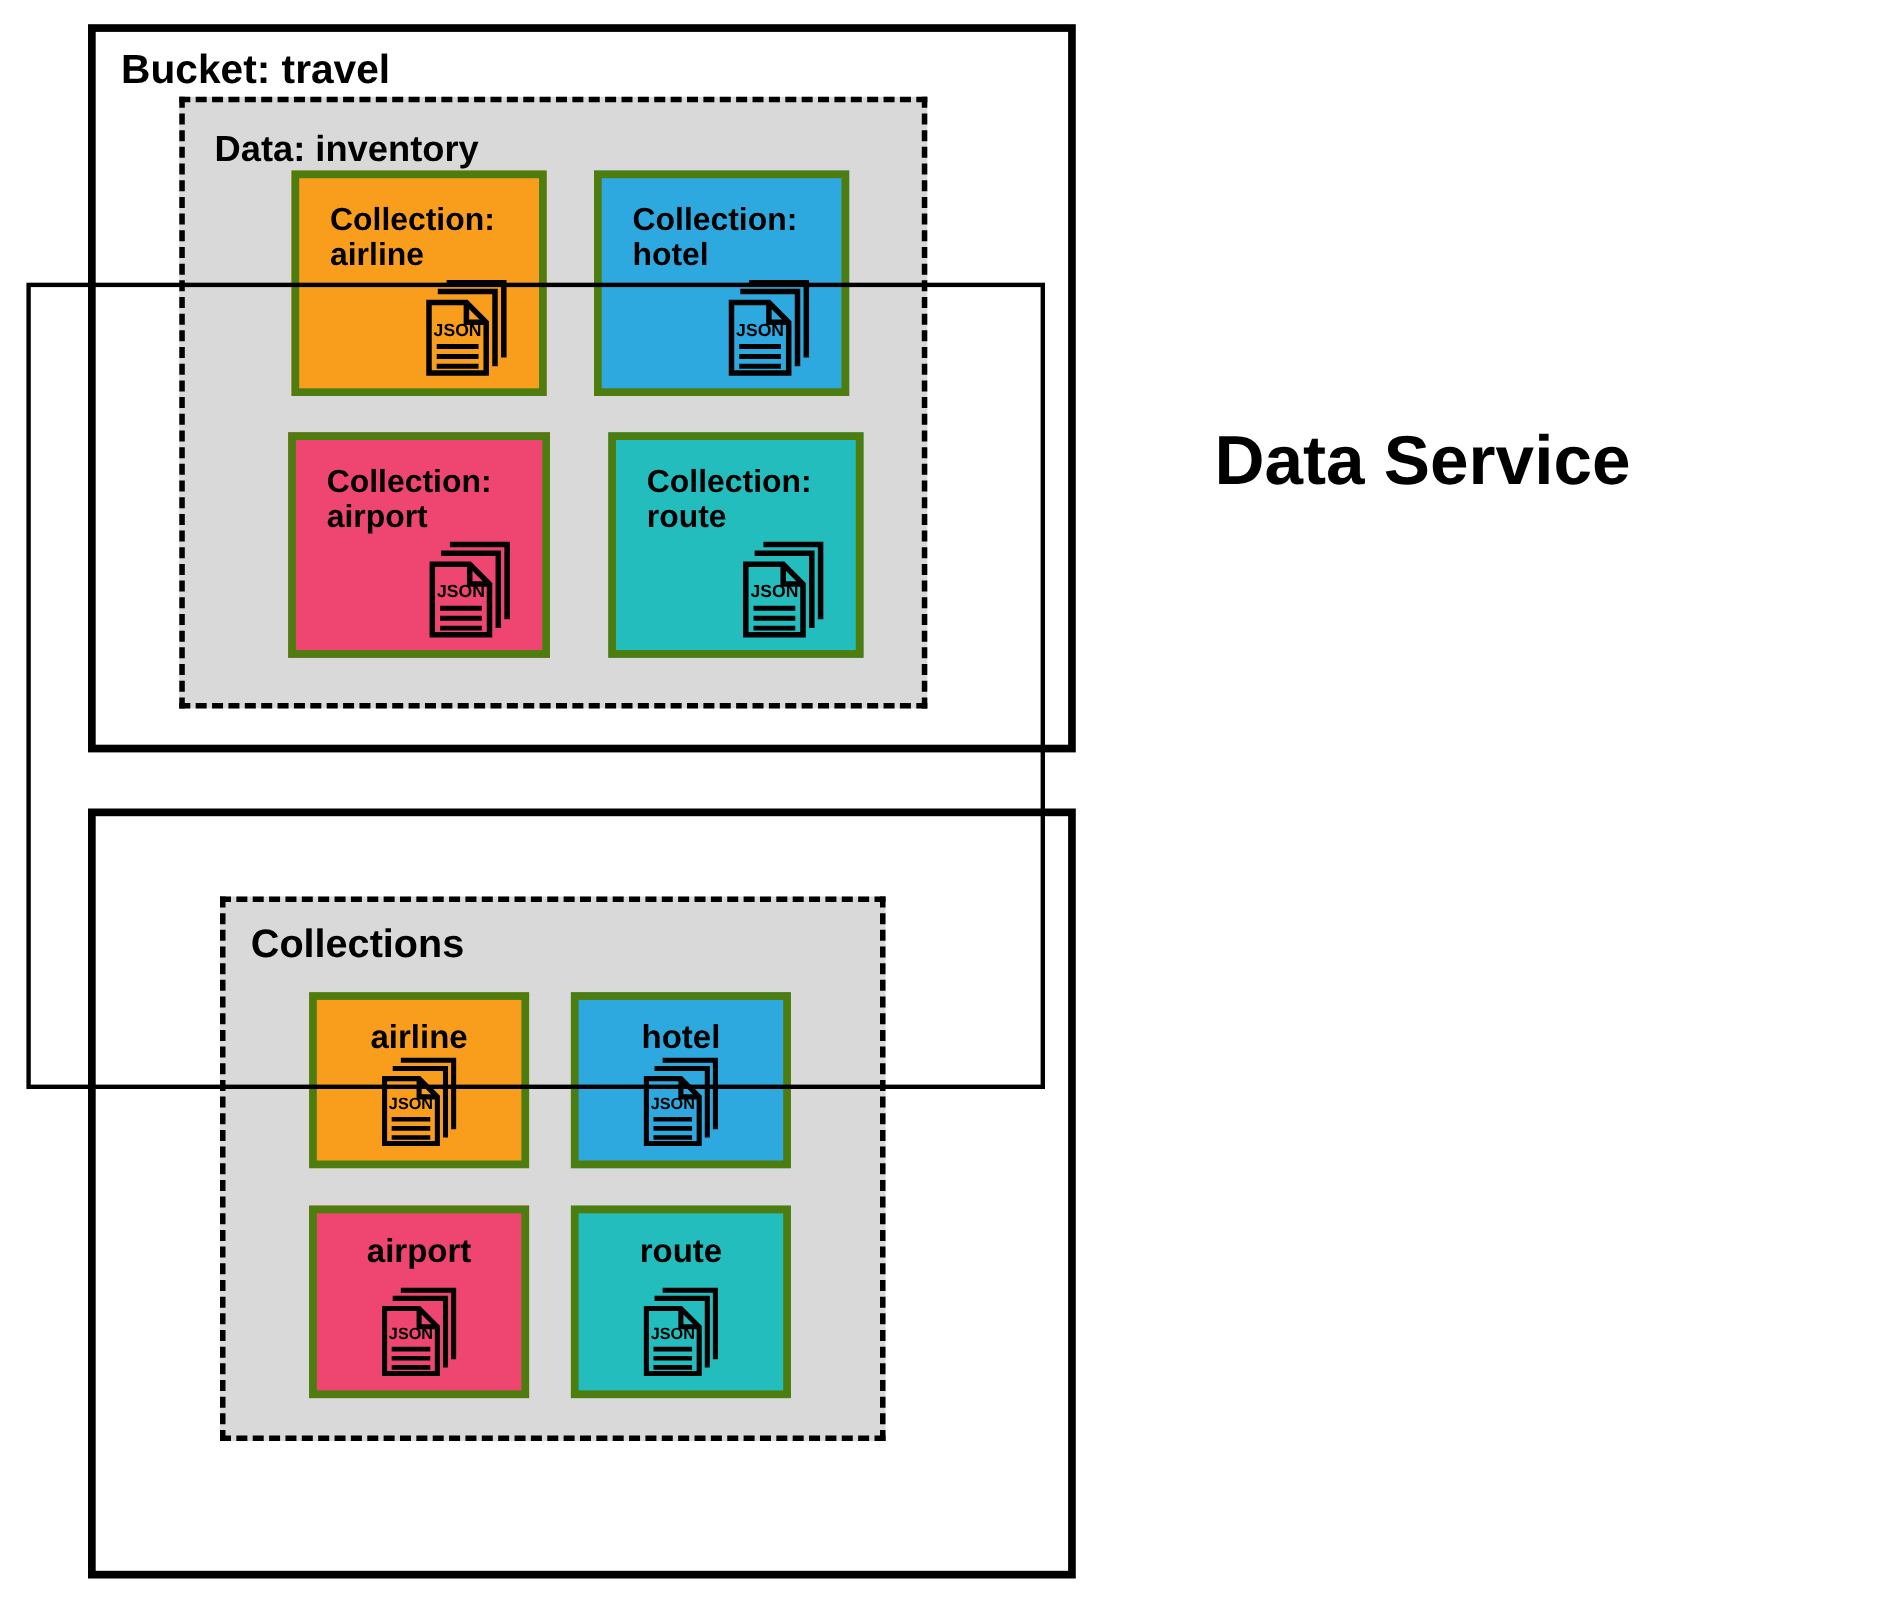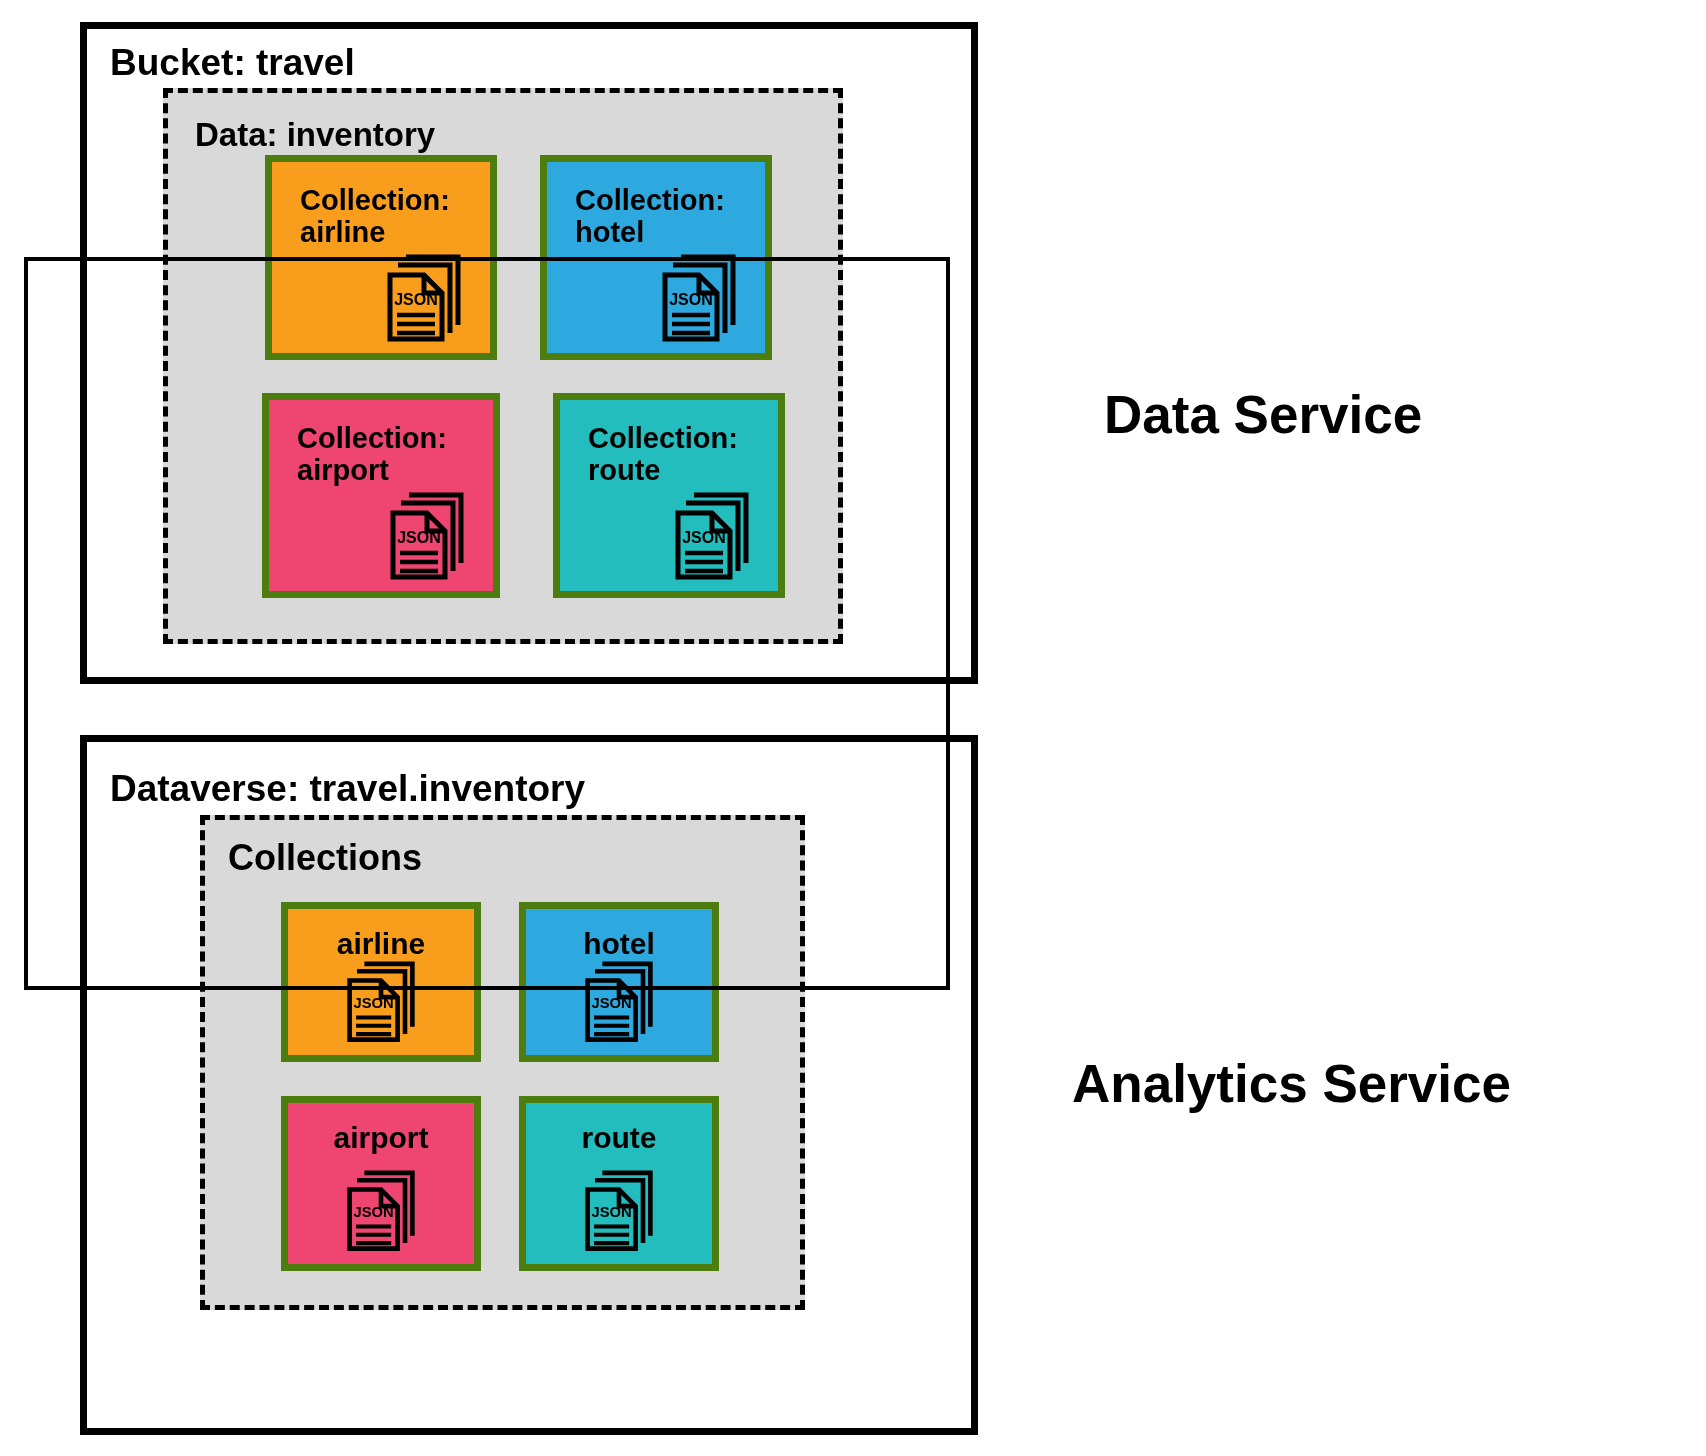--- a/index.html
+++ b/index.html
@@ -51,21 +51,21 @@
   }
   #bucket-title{left:110px;top:44px;font-size:37px;}
   #scope-title{left:195px;top:118px;font-size:33px;}
   #dataverse-title{left:110px;top:770px;font-size:37px;}
   #collections-title{left:228px;top:840px;font-size:36px;}
 
   
   .service-label{
     position:absolute;
     font-weight:bold;
-    font-size:53px;
+    font-size:63px;
     white-space:nowrap;
     line-height:1;
   }
   #data-service-label{left:1104px;top:388px;}
   #analytics-service-label{left:1072px;top:1057px;}
 
   
   .card{
     position:absolute;
     border:7px solid #4d7c0f;
@@ -193,21 +193,20 @@
           <line x1="25" y1="90" x2="63" y2="90"></line>
         </g>
       </svg>
     </div>
   </div>
 
   <div id="analytics-service-box" class="service-box"></div>
 
   <div id="collections-area" class="dashed-area"></div>
 
-  <div id="dataverse-title" class="box-title">Dataverse: travel.inventory</div>
   <div id="collections-title" class="box-title">Collections</div>
 
   <div id="as-card-airline" class="card as-card" style="background:#F99D1C;">
     <div class="card-label">airline</div>
     <div class="json-icon">
       <svg viewBox="0 0 104 104" width="96" height="96" aria-hidden="true">
         <g fill="none" stroke="#000" stroke-width="5" stroke-linejoin="miter">
           <path d="M34 14 H86 V82"></path>
           <path d="M26 22 H78 V90"></path>
           <path d="M18 32 h34 l18 18 v46 H18 Z"></path>
@@ -279,15 +278,14 @@
           <line x1="25" y1="81" x2="63" y2="81"></line>
           <line x1="25" y1="90" x2="63" y2="90"></line>
         </g>
       </svg>
     </div>
   </div>
 
   <div id="span-rect"></div>
 
   <div id="data-service-label" class="service-label">Data Service</div>
-  <div id="analytics-service-label" class="service-label">Analytics Service</div>
 
 </div>
 
 </body></html>

